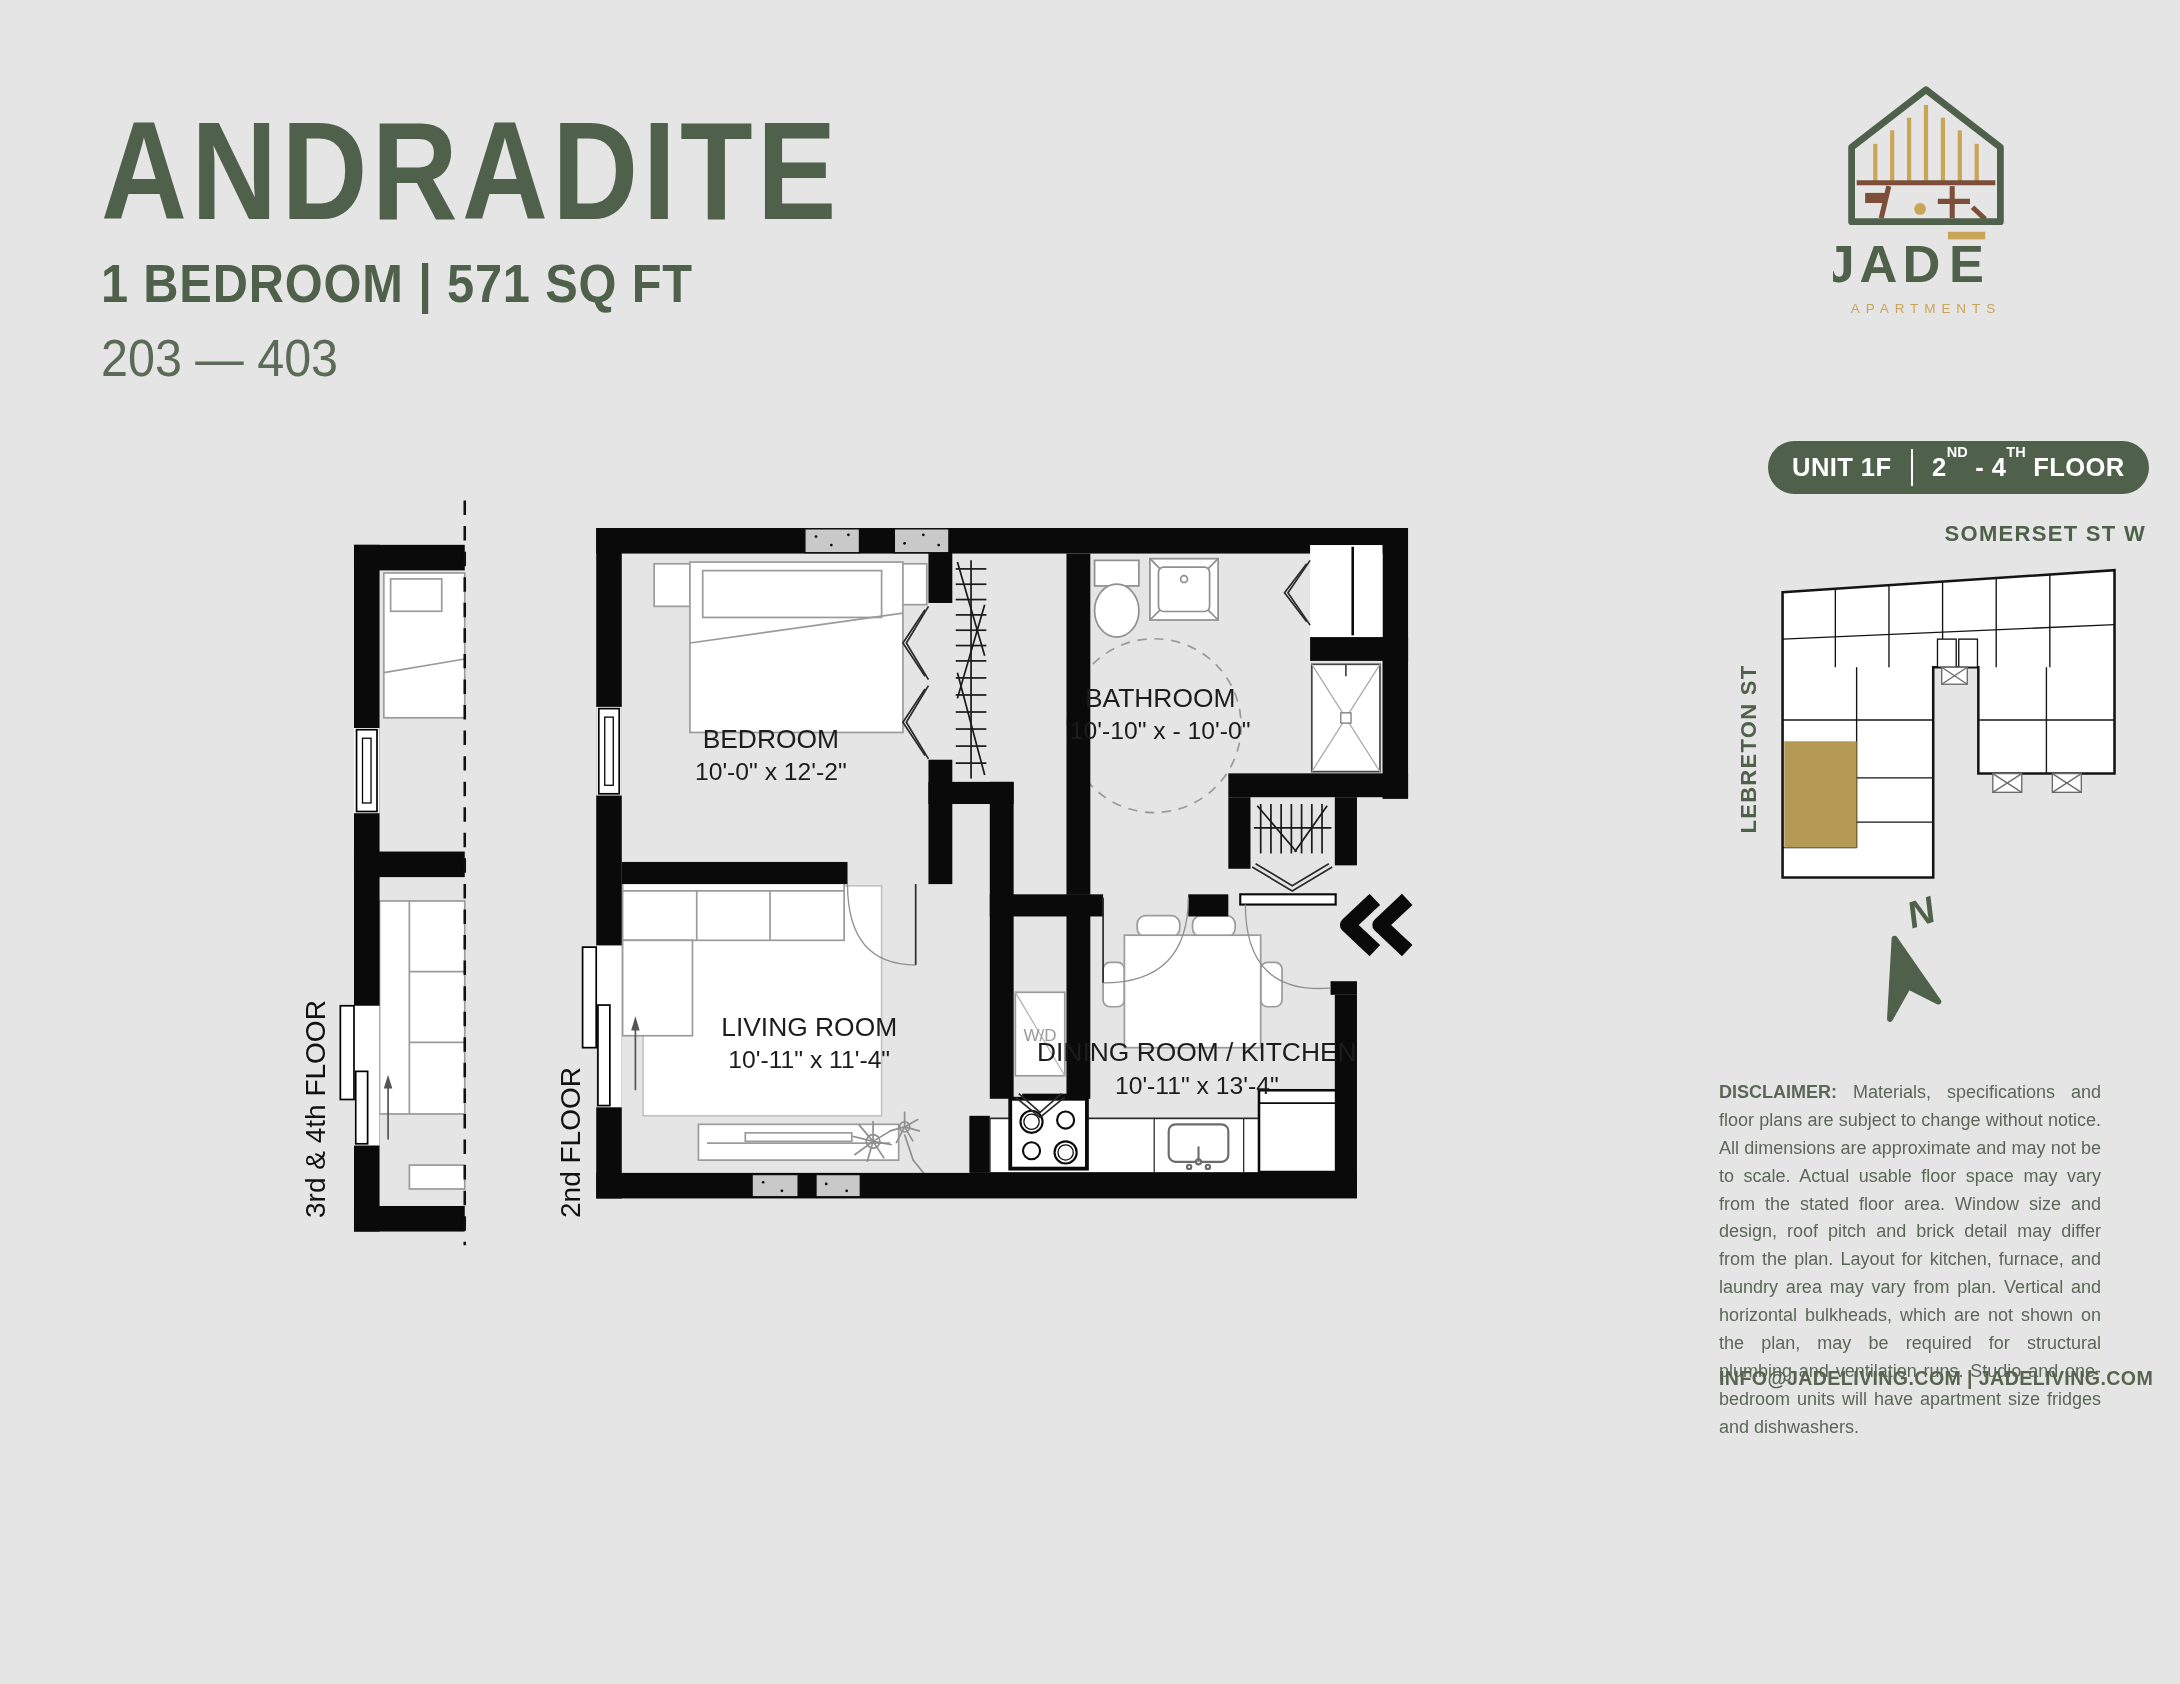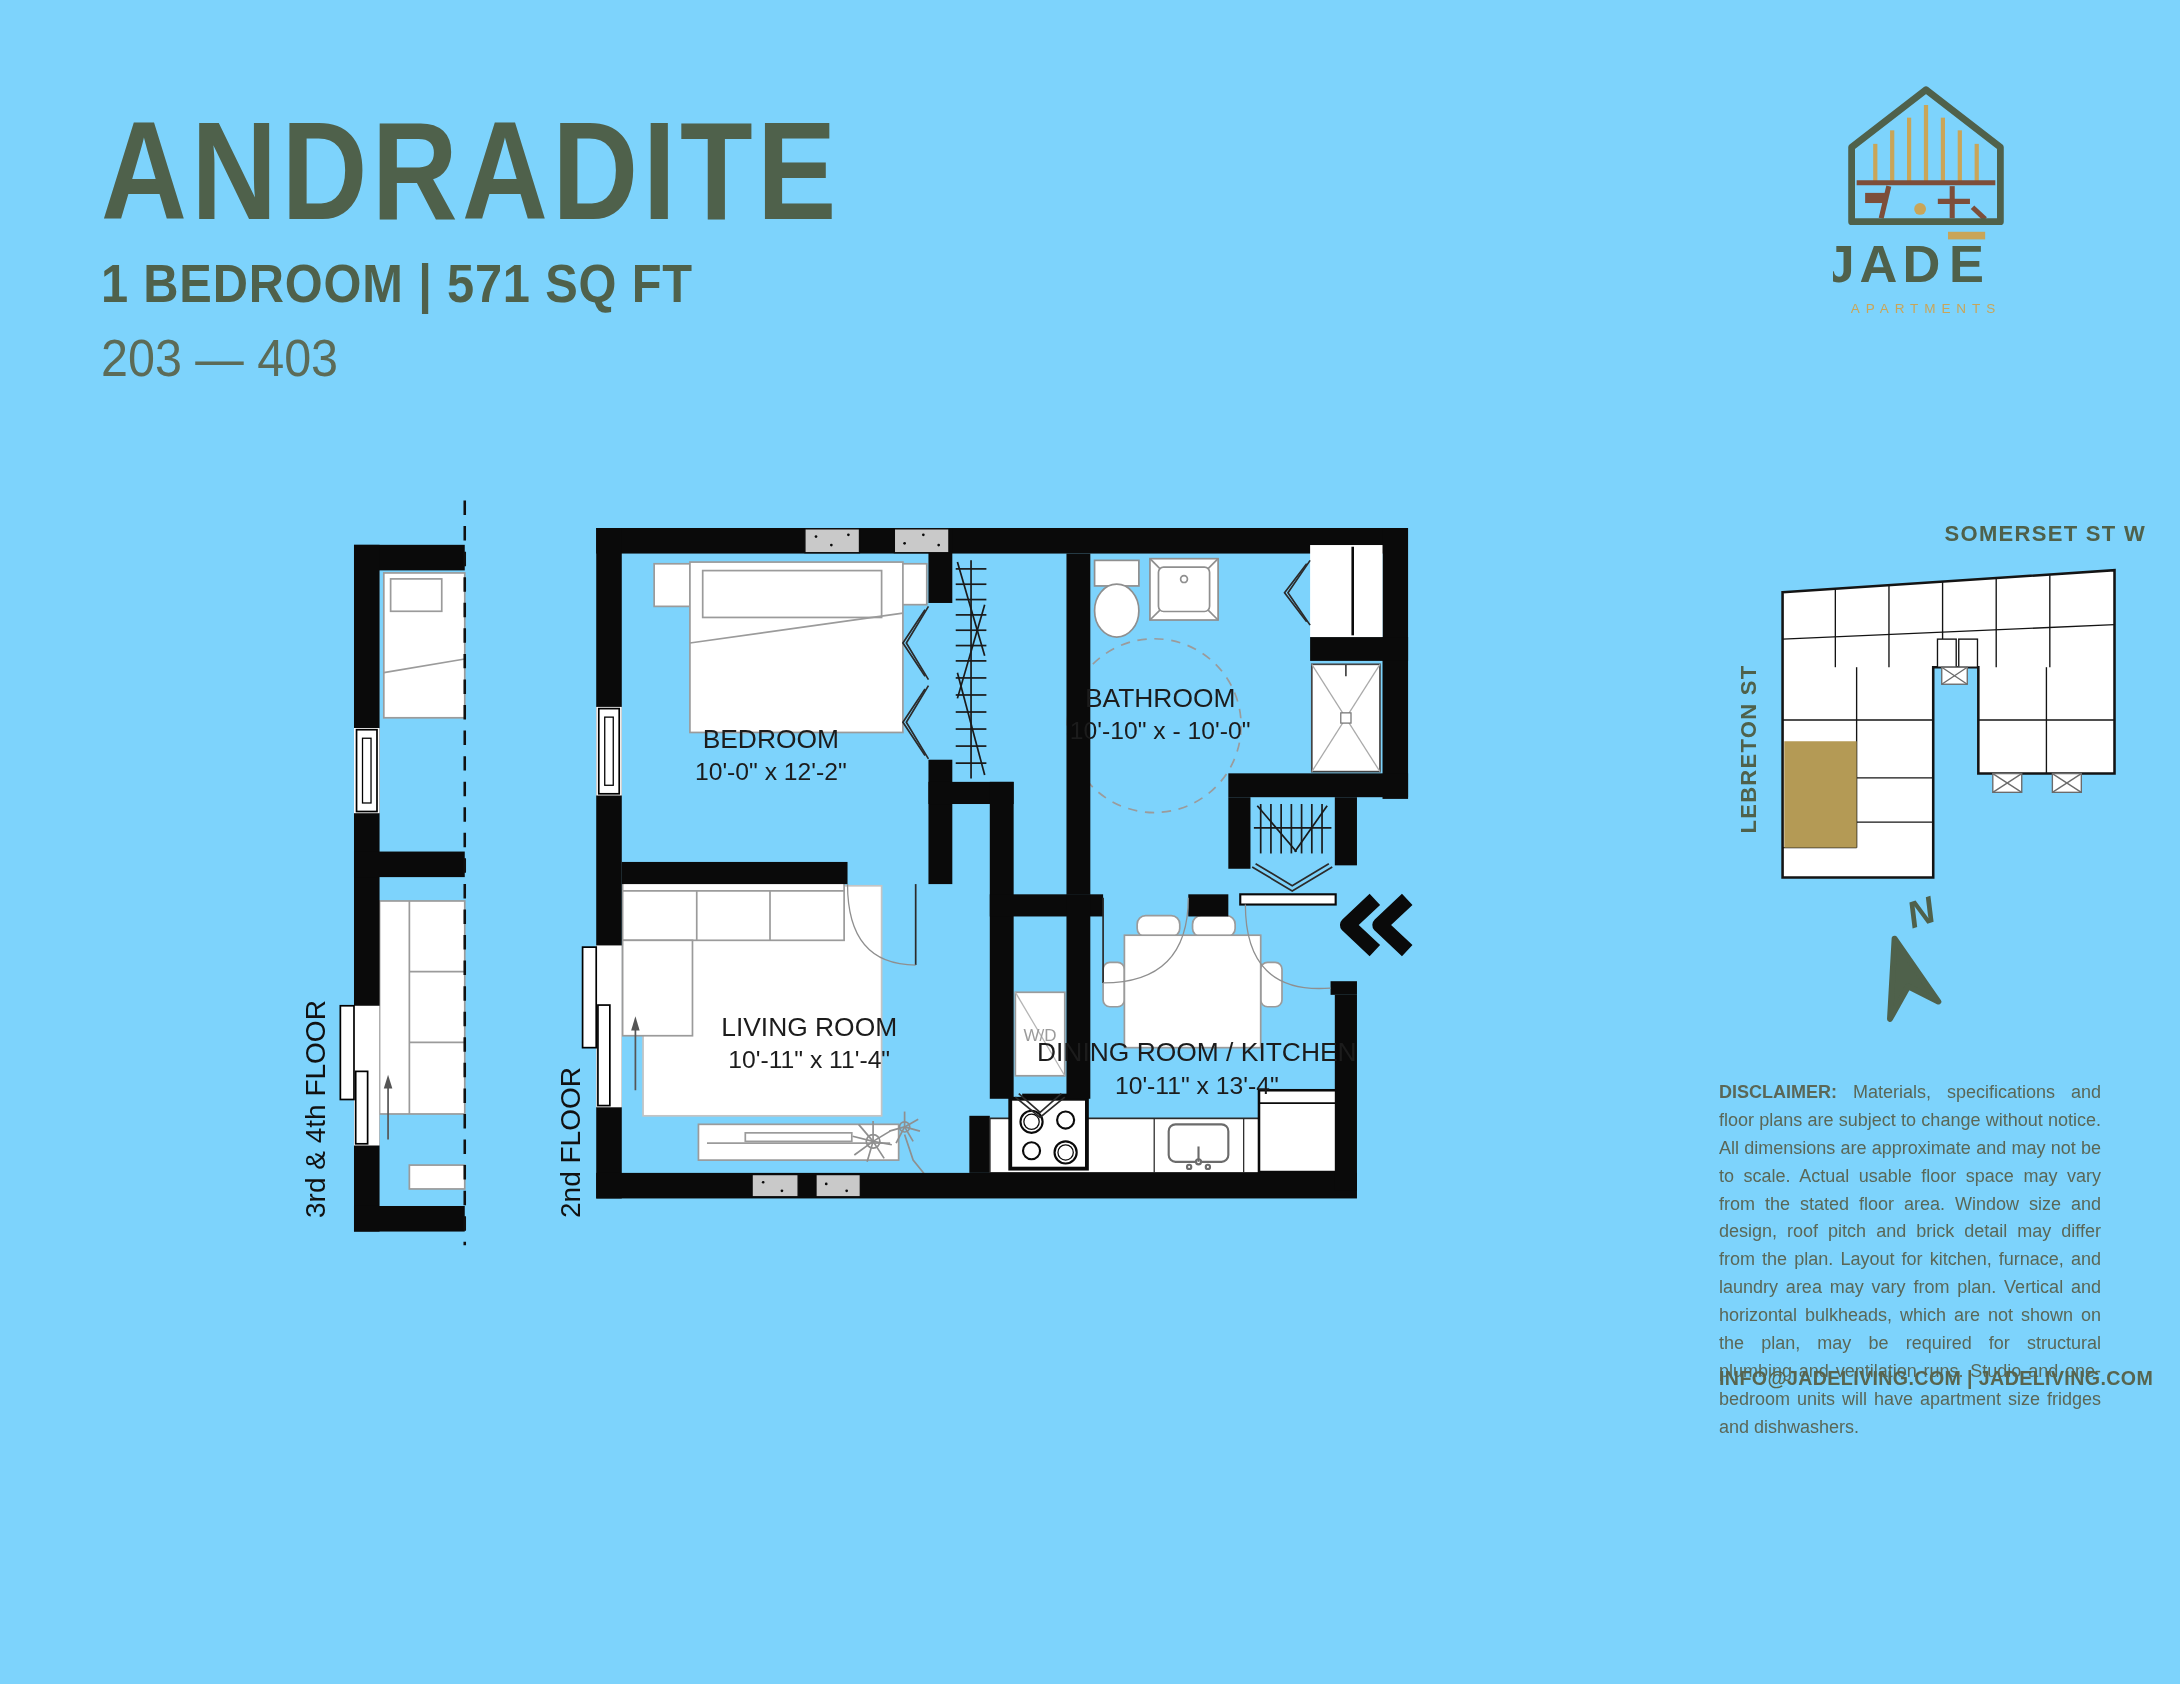--- a/index.html
+++ b/index.html
@@ -3,21 +3,21 @@
 <meta charset="utf-8">
 <style>
   html,body{margin:0;padding:0;background:#ffffff;}
   :root{
     --brand-green:#4f614b;
     --text-green:#5a6757;
     --gold:#c9a558;
     --map-gold:#b49a55;
     --brown:#7d4e3a;
   }
-  .canvas{position:relative;width:2181px;height:1685px;background:#7dd3fc;overflow:hidden;
+  .canvas{position:relative;width:2181px;height:1685px;background:#e5e5e5;overflow:hidden;
           font-family:"Liberation Sans",sans-serif;}
   
   .hdr{position:absolute;left:101px;top:101px;}
   .hdr .title{font-size:140px;font-weight:700;color:var(--brand-green);
               letter-spacing:5.1px;line-height:1.0;transform:scaleX(.85);transform-origin:0 0;white-space:nowrap;}
   .hdr .subtitle{margin-top:12px;font-size:53px;font-weight:700;color:var(--brand-green);
               letter-spacing:0.9px;transform:scaleX(.92);transform-origin:0 0;white-space:nowrap;}
   .hdr .units{margin-top:15.3px;font-size:51px;font-weight:400;color:#5c6b57;
               transform:scaleX(.95);transform-origin:0 0;white-space:nowrap;}
   
@@ -82,20 +82,25 @@
     </g>
 
     <g>
       <text x="62" y="236" text-anchor="middle" font-size="62" font-weight="700" letter-spacing="6" fill="#4f614b">JAD</text>
       <text x="158" y="236" text-anchor="middle" font-size="62" font-weight="700" fill="#4f614b">E</text>
       <rect x="136" y="176" width="44" height="9" fill="#c9a558"></rect>
       <text x="110" y="272" text-anchor="middle" font-size="16" letter-spacing="7" fill="#c9a558">APARTMENTS</text>
     </g>
   </svg>
 
+  <div class="badge">
+    <span class="seg">UNIT 1F</span>
+    <span class="div"></span>
+    <span class="seg"><span>2</span><sup>ND</sup><span> - 4</span><sup>TH</sup><span> FLOOR</span></span>
+  </div>
 
   <div class="street-top">SOMERSET ST W</div>
   <div class="street-left">LEBRETON ST</div>
 
   <svg style="position:absolute;left:1763px;top:558px;" width="383" height="358" viewBox="0 0 450 420">
     <path d="M 23 40 L 413 14 L 413 253 L 253 253 L 253 128 L 200 128 L 200 375 L 23 375 Z" fill="#ffffff" stroke="#141414" stroke-width="3"></path>
 
     <g stroke="#141414" stroke-width="1.6">
       <line x1="23" y1="95" x2="413" y2="78"></line>
       <line x1="85" y1="36" x2="85" y2="128"></line>

